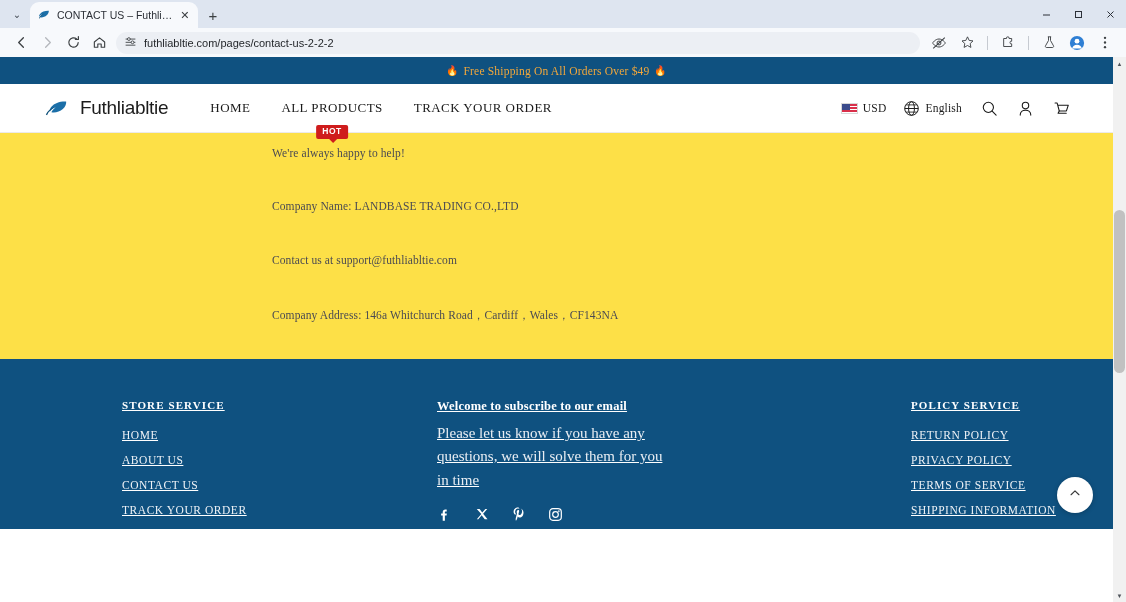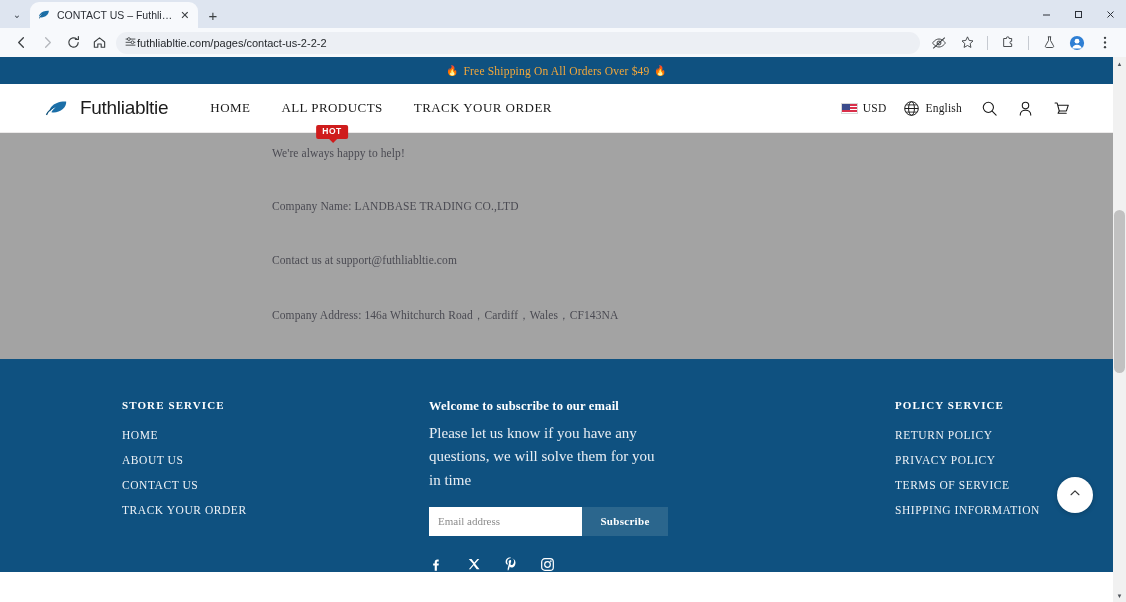--- a/index.html
+++ b/index.html
@@ -41,21 +41,21 @@
 
   .toolbar {
     height: 29px; background:#f7f9fc; display:flex; align-items:center; gap:0px;
     padding: 0 8px; position:relative;
   }
   .tb-btn { width:26px; height:26px; display:flex; align-items:center; justify-content:center;
             color:#3c4043; font-size:13px; flex:0 0 26px; }
   .tb-btn.dim { color:#b4b7bc; }
   .omnibox {
     flex:1 1 auto; height:22px; background:#eceff4; border-radius:11px; margin:0 6px 0 4px;
-    display:flex; align-items:center; padding: 0 8px; min-width:0;
+    display:flex; align-items:center; padding: 0 8px; gap:7px; min-width:0;
   }
   .omni-url { font-size:11px; color:#1f2226; font-family:"Liberation Sans", sans-serif;
               white-space:nowrap; overflow:hidden; text-overflow:ellipsis; }
   .tb-right { display:flex; align-items:center; gap:2px; }
   .tb-sep { width:1px; height:14px; background:#c6cad1; margin:0 5px; }
 
   
   .viewport {
     position:absolute; left:0; top:57px; width:1126px; height:545px;
     background:#fff; overflow:hidden;
@@ -100,32 +100,32 @@
     width:17px; height:11px; position:relative; overflow:hidden; flex:0 0 17px;
     background:#ffffff; border:.5px solid #d8d8d8;
   }
   .flag .stripes { position:absolute; inset:0;
     background: repeating-linear-gradient(to bottom, #d9304a 0 1.6px, #fff 1.6px 3.2px); }
   .flag .canton { position:absolute; left:0; top:0; width:8px; height:6px; background:#3b4b8c; }
   .ico { width:17px; height:17px; display:block; }
   .icon-btn { margin-left:19px; display:flex; align-items:center; }
 
   
-  .main { background:#a3a3a3; padding: 0 0 0 0; border-top:1px solid #eceaea; }
+  .main { background:#fde047; padding: 0 0 0 0; border-top:1px solid #eceaea; }
   .content-inner { padding: 14px 0 0 272px; }
   .ctext { font-size:11.5px; color:#4a4a52; letter-spacing:.1px; }
   .ctext.sp1 { margin-bottom:41px; }
   .ctext.sp2 { margin-bottom:42px; }
   .ctext.sp3 { margin-bottom:42px; }
   .spacer-bottom { height:36px; }
 
   
   .footer { background:#0f5180; color:#fff; }
   .footer-grid {
-    display:flex; padding: 40px 44px 0 122px; gap:4px;
+    display:flex; padding: 40px 44px 0 122px; gap:12px;text-decoration:underline;
   }
   .col-store { width: 303px; }
   .col-news  { width: 440px; }
   .col-policy{ flex:1 1 auto; padding-left: 22px; }
 
   .fcol-title {
     font-size:11px; font-weight:bold; letter-spacing:1.1px; color:#fff;
     margin-bottom:18px; font-family:"Liberation Serif", serif;
   }
   .flink { display:block; font-size:11.5px; color:#eef2f6; letter-spacing:.55px; margin-bottom:13px; }
@@ -386,24 +386,20 @@
             <div class="fcol-title">STORE SERVICE</div>
             <a class="flink">HOME</a>
             <a class="flink">ABOUT US</a>
             <a class="flink">CONTACT US</a>
             <a class="flink">TRACK YOUR ORDER</a>
           </div>
 
           <div class="col-news">
             <div class="news-title">Welcome to subscribe to our email</div>
             <div class="news-desc">Please let us know if you have any questions, we will solve them for you in time</div>
-            <div class="subrow">
-              <input class="subinput" type="text" placeholder="Email address" style="">
-              <button class="subbtn">Subscribe</button>
-            </div>
             <div class="socials">
               <a class="soc">
                 <svg width="15" height="15" viewBox="0 0 16 16">
                     <path d="M10.3 2.6H8.9c-1.7 0-2.8 1.1-2.8 2.9v1.4H4.4v2.2h1.7v5.6h2.3V9.1h1.8l.3-2.2H8.4V5.8c0-.6.2-1 1-1h1z" fill="#fff"></path>
                   </svg>
               </a>
               <a class="soc">
                 <svg width="14" height="14" viewBox="0 0 16 16">
                     <path d="M2 2.2h3.2l3.1 4.2 3.5-4.2H14l-4.7 5.5 5 6.3h-3.2L7.6 9.5l-3.8 4.5H2.1l5.1-6z" fill="#fff"></path>
                   </svg>

